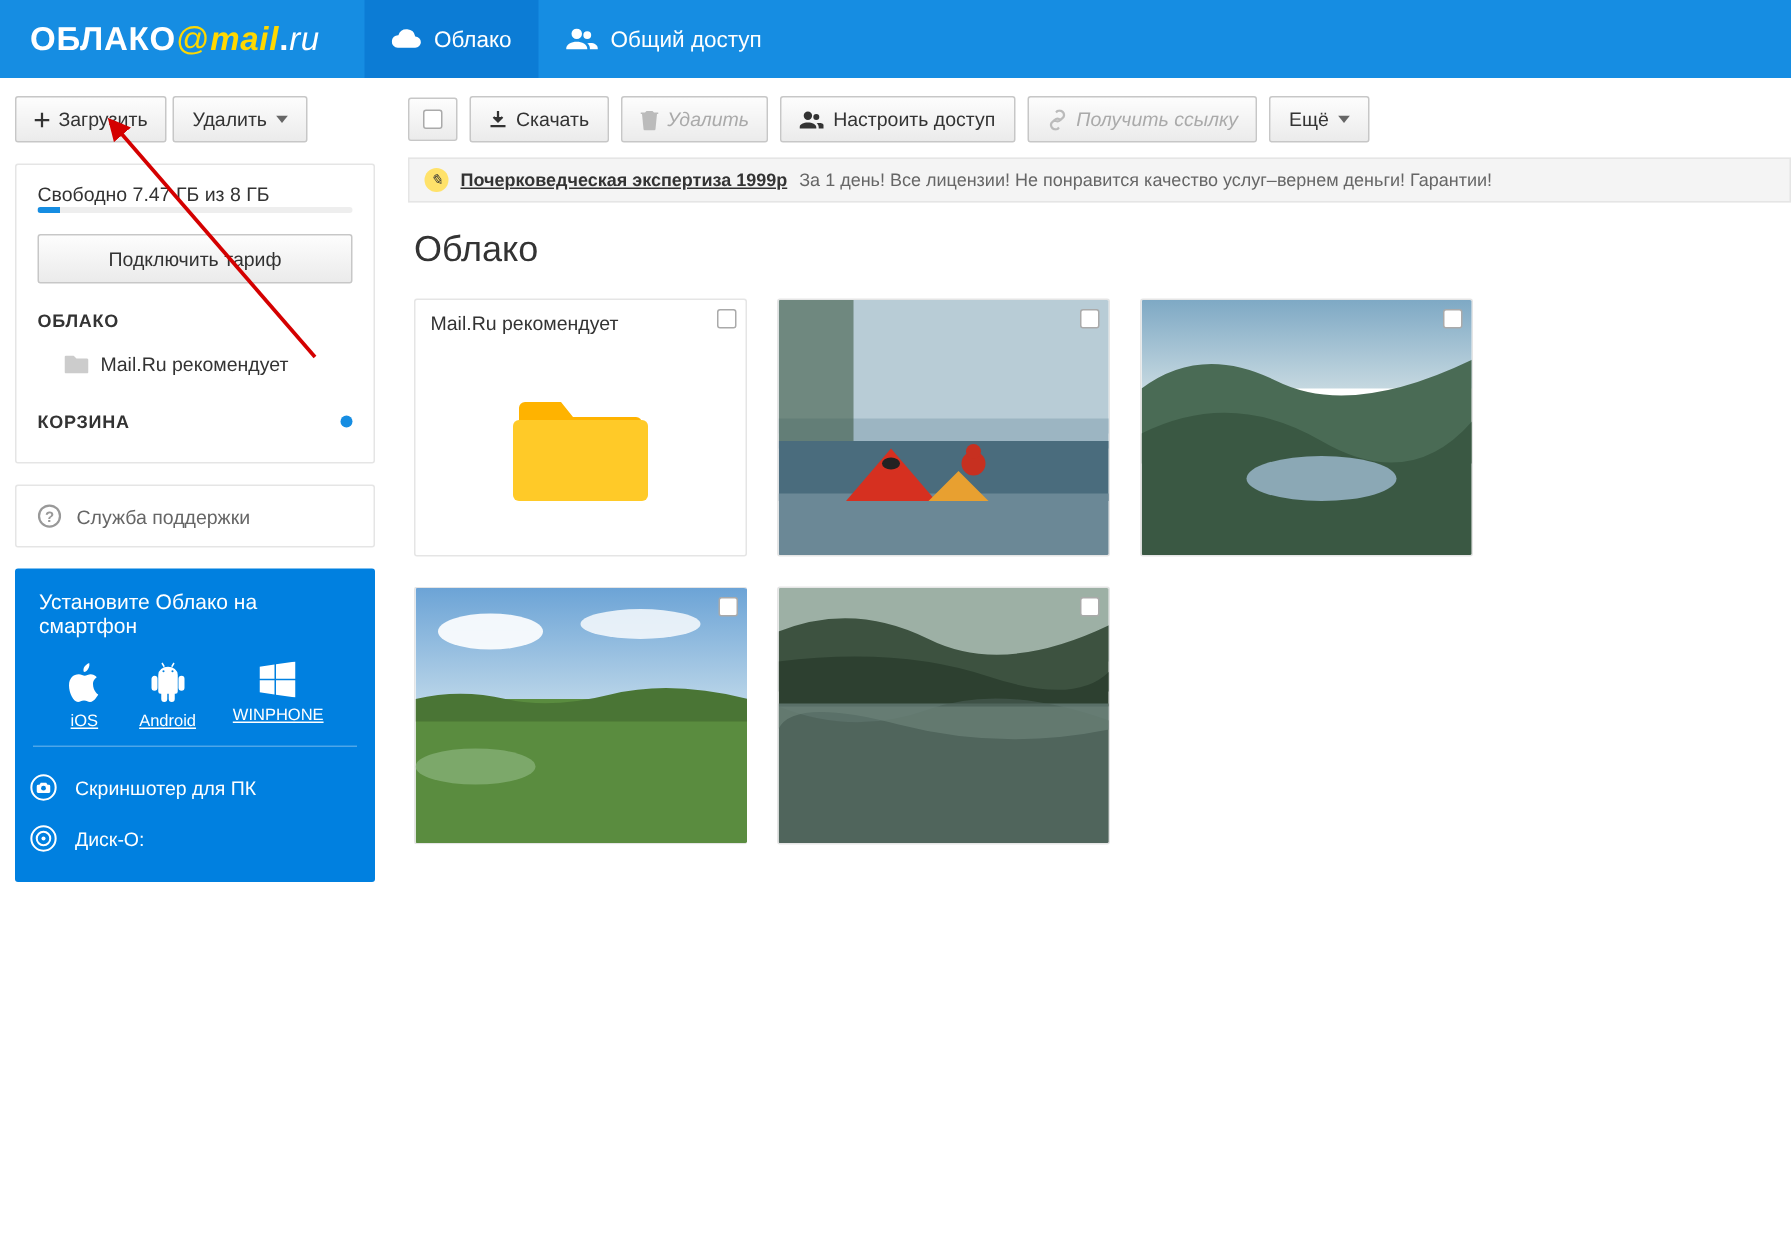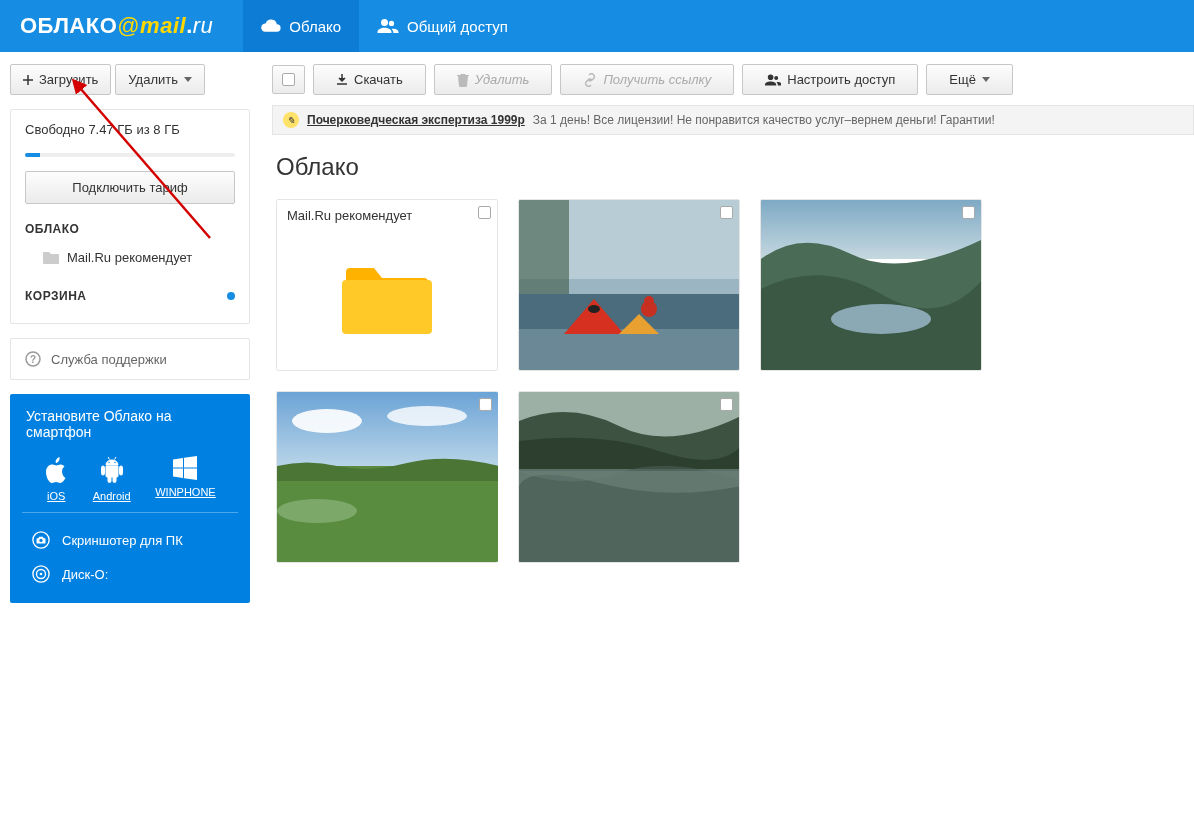--- a/index.html
+++ b/index.html
@@ -18,41 +18,41 @@
   .nav-item.active { background: #0c7cd5; }
   .nav-icon { display: inline-flex; }
 
   .layout { display: flex; }
 
   
   .sidebar { width: 260px; padding: 12px 10px; }
   .btn-row { display: flex; gap: 4px; margin-bottom: 14px; }
   .btn { display: inline-flex; align-items: center; gap: 6px; background: linear-gradient(#fdfdfd, #ebebeb); border: 1px solid #c7c7c7; border-radius: 2px; padding: 7px 12px; font-size: 13px; color: #333; cursor: pointer; }
   .storage-box { border: 1px solid #e5e5e5; border-radius: 2px; padding: 12px 14px; }
-  .storage-text { font-size: 13px; color: #333; margin-bottom: 16px; }
+  .storage-text { font-size: 13px; color: #333; margin-bottom: 1px; }
   .progress-bar { width: 100%; height: 4px; background: #eee; border-radius: 2px; overflow: hidden; margin-bottom: 14px; }
   .progress-fill { height: 100%; background: #168de2; width: 7%; }
   .btn-connect { width: 100%; background: linear-gradient(#fdfdfd, #ebebeb); border: 1px solid #c7c7c7; border-radius: 2px; padding: 8px 0; font-size: 13px; color: #333; cursor: pointer; text-align: center; }
   .nav-section { margin-top: 18px; }
   .nav-section-title { font-size: 12px; color: #333; font-weight: bold; letter-spacing: 0.5px; margin-bottom: 8px; display: flex; justify-content: space-between; align-items: center;}
   .nav-tree-item { display: flex; align-items: center; gap: 8px; padding: 6px 4px 6px 18px; font-size: 13px; color: #333; cursor: pointer; }
   .blue-dot { width: 8px; height: 8px; border-radius: 50%; background: #168de2; }
   .support-box { border: 1px solid #e5e5e5; border-radius: 2px; padding: 12px 14px; margin-top: 14px; display: flex; align-items: center; gap: 10px; font-size: 13px; color: #666; cursor: pointer;}
   .promo-box { background: #0080e0; border-radius: 2px; color: #fff; margin-top: 14px; padding-bottom: 12px; }
   .promo-title { padding: 14px 16px 10px; font-size: 14px; }
   .promo-platforms { display: flex; justify-content: space-around; padding: 6px 10px 10px; border-bottom: 1px solid rgba(255,255,255,0.3); margin: 0 12px; text-decoration: underline; }
   .platform { display: flex; flex-direction: column; align-items: center; gap: 6px; cursor: pointer; }
   .platform-label { font-size: 11px; color: #fff; }
-  .promo-links { padding: 10px 20px 0; }
+  .promo-links { padding: 10px 8px 0; }
   .promo-link { display: flex; align-items: center; gap: 12px; padding: 8px 2px; font-size: 13px; color: #fff; cursor: pointer; }
 
   
   .main { flex: 1; padding: 12px 0 0 12px; }
   .toolbar { display: flex; gap: 8px; align-items: center; margin-bottom: 10px; }
-  .tb-btn { display: inline-flex; align-items: center; gap: 6px; background: linear-gradient(#fdfdfd, #ebebeb); border: 1px solid #c7c7c7; border-radius: 2px; padding: 7px 22px; font-size: 13px; color: #333; cursor: pointer; }
+  .tb-btn { display: inline-flex; align-items: center; gap: 6px; background: linear-gradient(#fdfdfd, #ebebeb); border: 1px solid #c7c7c7; border-radius: 2px; padding: 7px 12px; font-size: 13px; color: #333; cursor: pointer; }
   .tb-btn.disabled { color: #aaa; cursor: default; font-style: italic; }
   .tb-checkbox { padding: 7px 9px; }
 
   .ad-banner { background: #f4f4f4; border: 1px solid #e5e5e5; display: flex; align-items: center; gap: 8px; padding: 6px 10px; font-size: 12px; color: #666; }
   .ad-link { color: #333; text-decoration: underline; font-weight: bold; }
   .ad-icon { width: 16px; height: 16px; border-radius: 50%; background: #ffe26a; display: inline-flex; align-items: center; justify-content: center; font-size: 10px; font-style: italic; color: #333; }
 
   .page-title { font-size: 24px; color: #333; padding: 18px 4px 14px; font-weight: normal; }
 
   .grid { display: flex; flex-wrap: wrap; gap: 20px; padding: 4px 4px; }
@@ -236,35 +236,35 @@
         <span>Скачать</span>
       </button>
       <button class="tb-btn disabled">
         <span>
             <svg width="12" height="14" viewBox="0 0 12 14">
               <path fill="#bbb" d="M1 3h10l-1 10a1 1 0 0 1-1 1H3a1 1 0 0 1-1-1L1 3zm3-2h4l1 1H3l1-1zM0 2h12v1H0z"></path>
             </svg>
           </span>
         <span>Удалить</span>
       </button>
+      <button class="tb-btn">
+        <span>
+            <svg width="16" height="12" viewBox="0 0 20 14">
+              <path fill="#333" d="M7 7a3.5 3.5 0 1 0 0-7 3.5 3.5 0 0 0 0 7zm7 0a2.5 2.5 0 1 0 0-5 2.5 2.5 0 0 0 0 5zM0 13c0-2.5 3.5-4 7-4s7 1.5 7 4v1H0v-1zm16 1v-1c0-1.3-.7-2.4-1.7-3.2.9-.2 1.7-.3 2.2-.3 2.5 0 4.5 1.2 4.5 3.5v1h-5z"></path>
+            </svg>
+          </span>
+        <span>Настроить доступ</span>
+      </button>
       <button class="tb-btn disabled">
         <span>
             <svg width="14" height="14" viewBox="0 0 14 14">
               <path fill="none" stroke="#bbb" stroke-width="1.5" d="M5 7a3 3 0 0 0 4 0l2-2a3 3 0 0 0-4-4L6 2m3 5a3 3 0 0 0-4 0L3 9a3 3 0 0 0 4 4l1-1"></path>
             </svg>
           </span>
         <span>Получить ссылку</span>
-      </button>
-      <button class="tb-btn">
-        <span>
-            <svg width="16" height="12" viewBox="0 0 20 14">
-              <path fill="#333" d="M7 7a3.5 3.5 0 1 0 0-7 3.5 3.5 0 0 0 0 7zm7 0a2.5 2.5 0 1 0 0-5 2.5 2.5 0 0 0 0 5zM0 13c0-2.5 3.5-4 7-4s7 1.5 7 4v1H0v-1zm16 1v-1c0-1.3-.7-2.4-1.7-3.2.9-.2 1.7-.3 2.2-.3 2.5 0 4.5 1.2 4.5 3.5v1h-5z"></path>
-            </svg>
-          </span>
-        <span>Настроить доступ</span>
       </button>
       <button class="tb-btn">
         <span>Ещё</span>
         <span>
             <svg width="8" height="6" viewBox="0 0 8 6">
               <path fill="#666" d="M0 0h8L4 5z"></path>
             </svg>
           </span>
       </button>
     </div>

